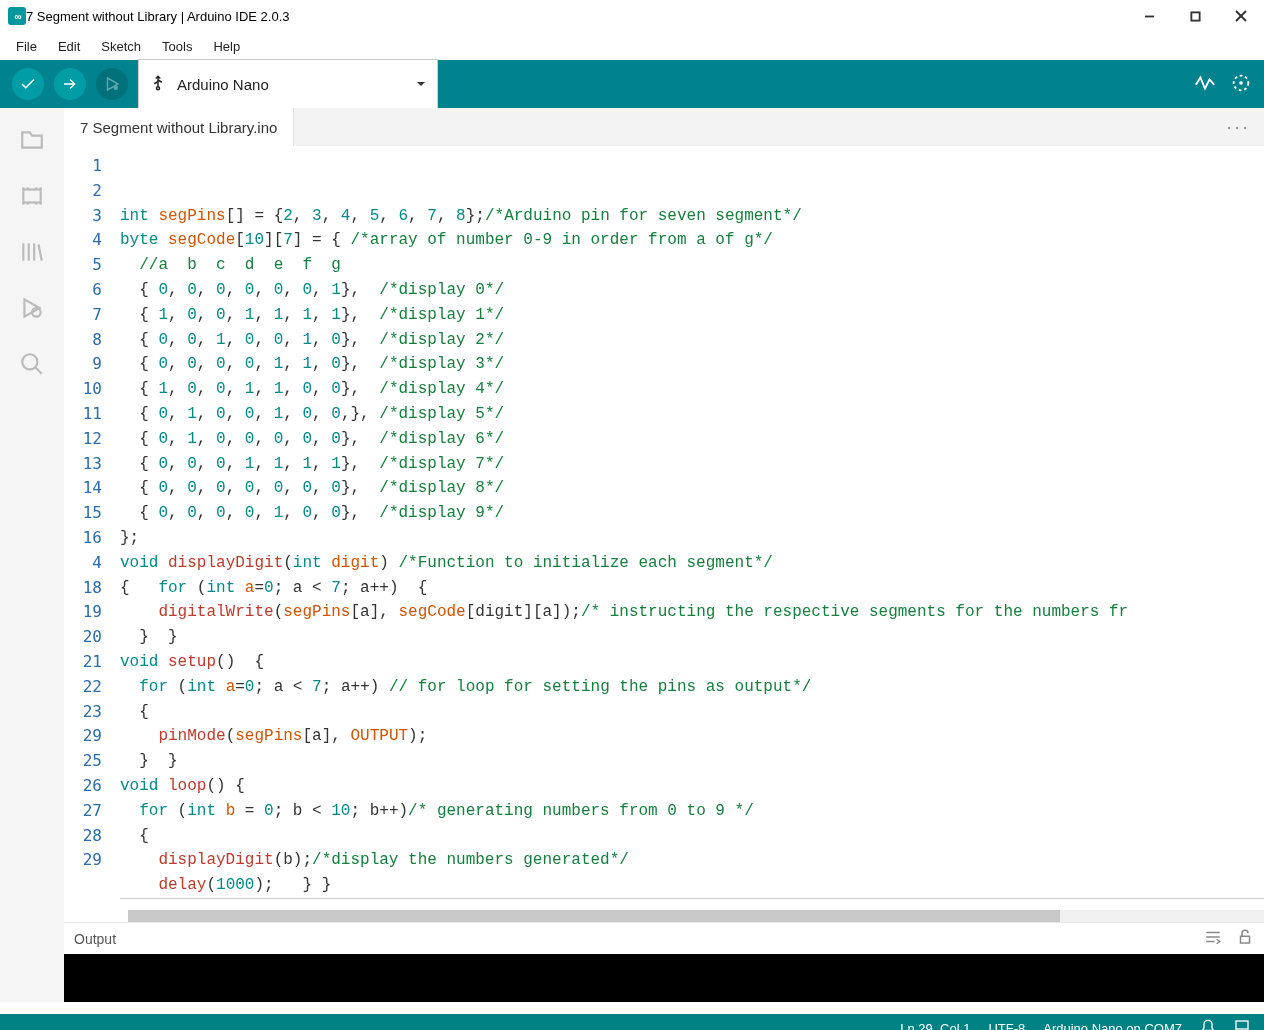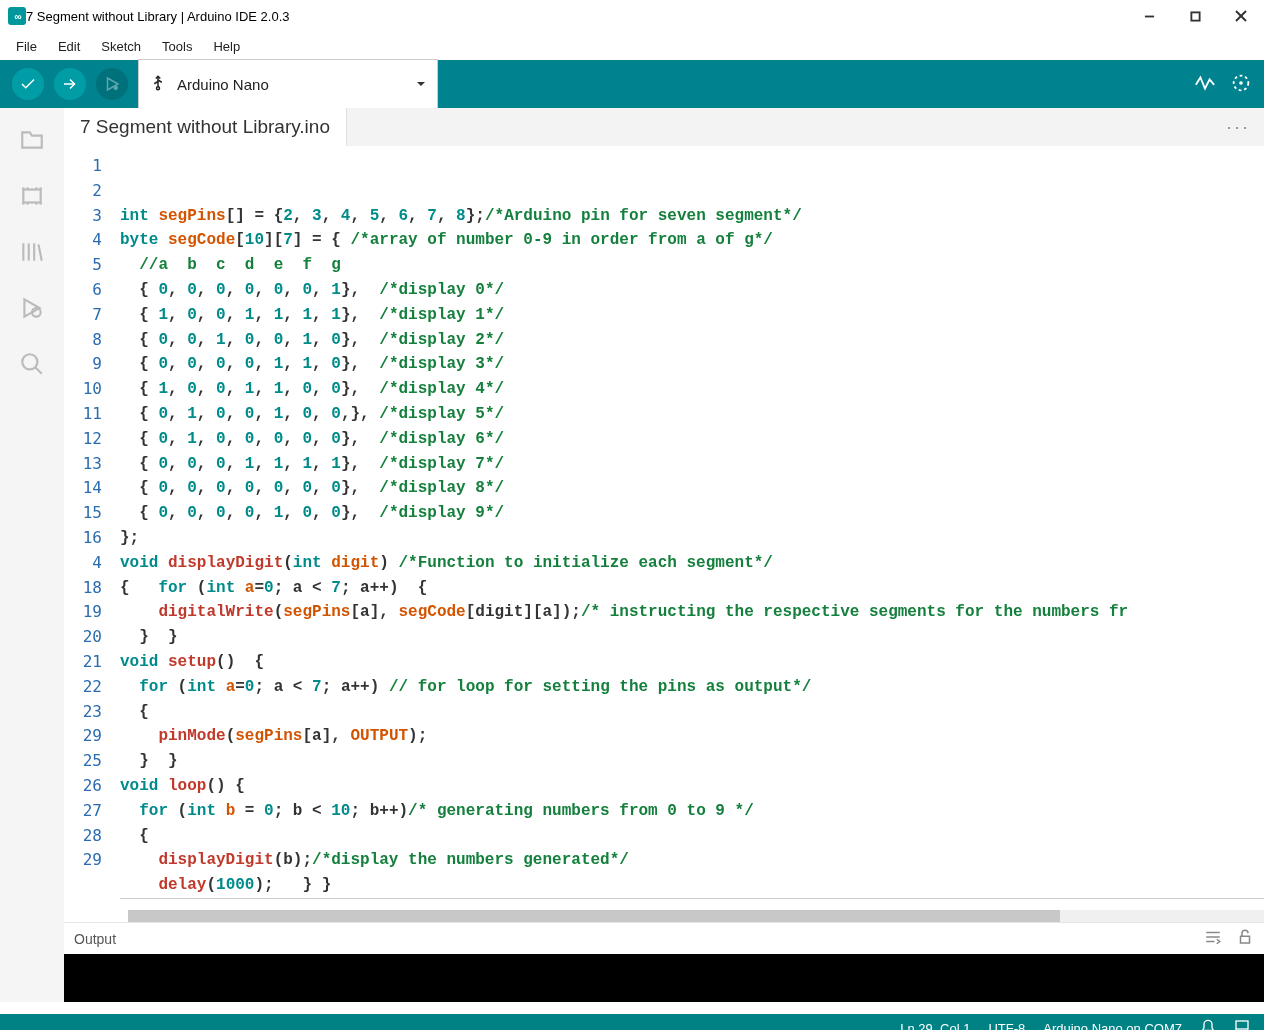--- a/index.html
+++ b/index.html
@@ -16,27 +16,27 @@
 .tbtn svg { width:18px; height:18px; }
 .tbtn.off { background:#00707a; color:#5aa7ac; }
 .boardselect { height:50px; background:#fff; display:flex; align-items:center; padding:0 10px; min-width:300px; border:1px solid #ccc; gap:10px; font-size:15px; color:#222; font-weight:500; }
 .boardselect .dd { margin-left:auto; color:#444; }
 .toolbar .right { margin-left:auto; display:flex; gap:14px; align-items:center; color:#fff; }
 .main { display:flex; height:calc(100% - 32px - 28px - 48px - 28px); }
 .sidebar { width:64px; background:#f5f5f5; display:flex; flex-direction:column; align-items:center; padding-top:18px; gap:28px; }
 .sitem { width:28px; height:28px; color:#bbb; display:flex; align-items:center; justify-content:center; }
 .editor-area { flex:1; display:flex; flex-direction:column; min-width:0; }
 .tabs { height:38px; display:flex; align-items:stretch; background:#f3f3f3; }
-.tab { background:#fff; padding:0 16px; display:flex; align-items:center; font-size:19px; color:#333; border-right:1px solid #e0e0e0; }
+.tab { background:#fff; padding:0 16px; display:flex; align-items:center; font-size:15px; color:#333; border-right:1px solid #e0e0e0; }
 .tab-more { margin-left:auto; padding:0 14px; display:flex; align-items:center; color:#888; font-size:18px; letter-spacing:2px; }
 .editor { flex:1; overflow:hidden; display:flex; font-family:Consolas,"Courier New",monospace; font-size:16px; line-height:24.8px; }
 .gutter { width:48px; text-align:right; padding:8px 10px 8px 0; color:#2b6cb0; background:#fff; user-select:none; }
 .gutter .ln { height:24.8px; font-family:Consolas,monospace; }
 .code { flex:1; padding:8px 0 8px 8px; background:#fff; white-space:pre; overflow-x:auto; position:relative; }
-.code .row { height:24.8px; display:flex; align-items:center;font-weight:bold; }
+.code .row { height:24.8px; display:flex; align-items:center; }
 .tok-kw { color:#008b8b; }
 .tok-var { color:#d35400; }
 .tok-num { color:#008b8b; }
 .tok-com { color:#15803d; }
 .tok-fn { color:#c0392b; }
 .tok-plain { color:#333; }
 .hscroll { height:12px; background:#f0f0f0; margin-left:64px; position:relative; }
 .hscroll .thumb { position:absolute; left:0; top:0; height:12px; width:82%; background:#c8c8c8; }
 .output-bar { height:32px; display:flex; align-items:center; padding:0 10px; background:#fff; border-top:1px solid #e5e5e5; }
 .output-bar .lbl { font-size:14px; color:#555; }

